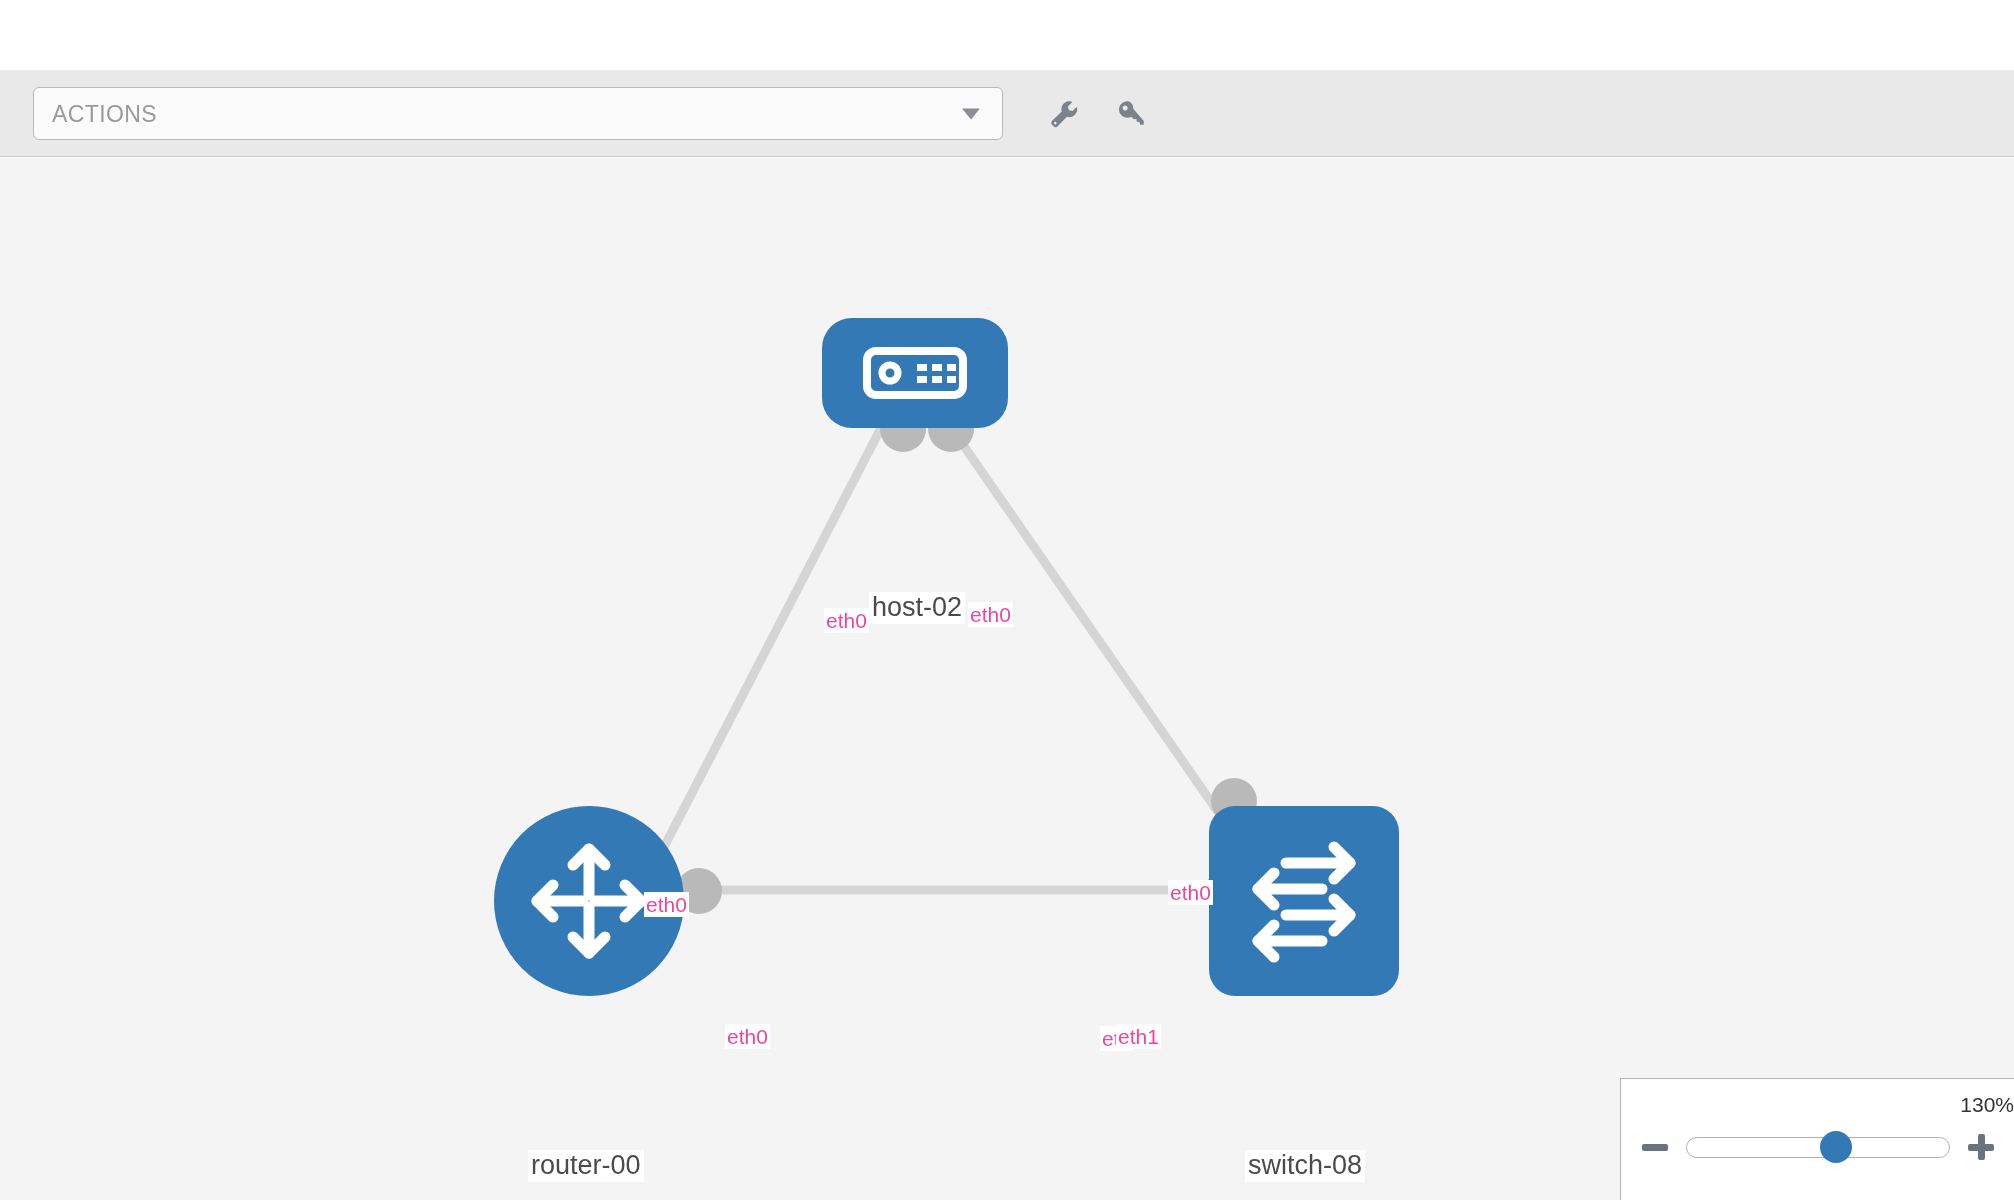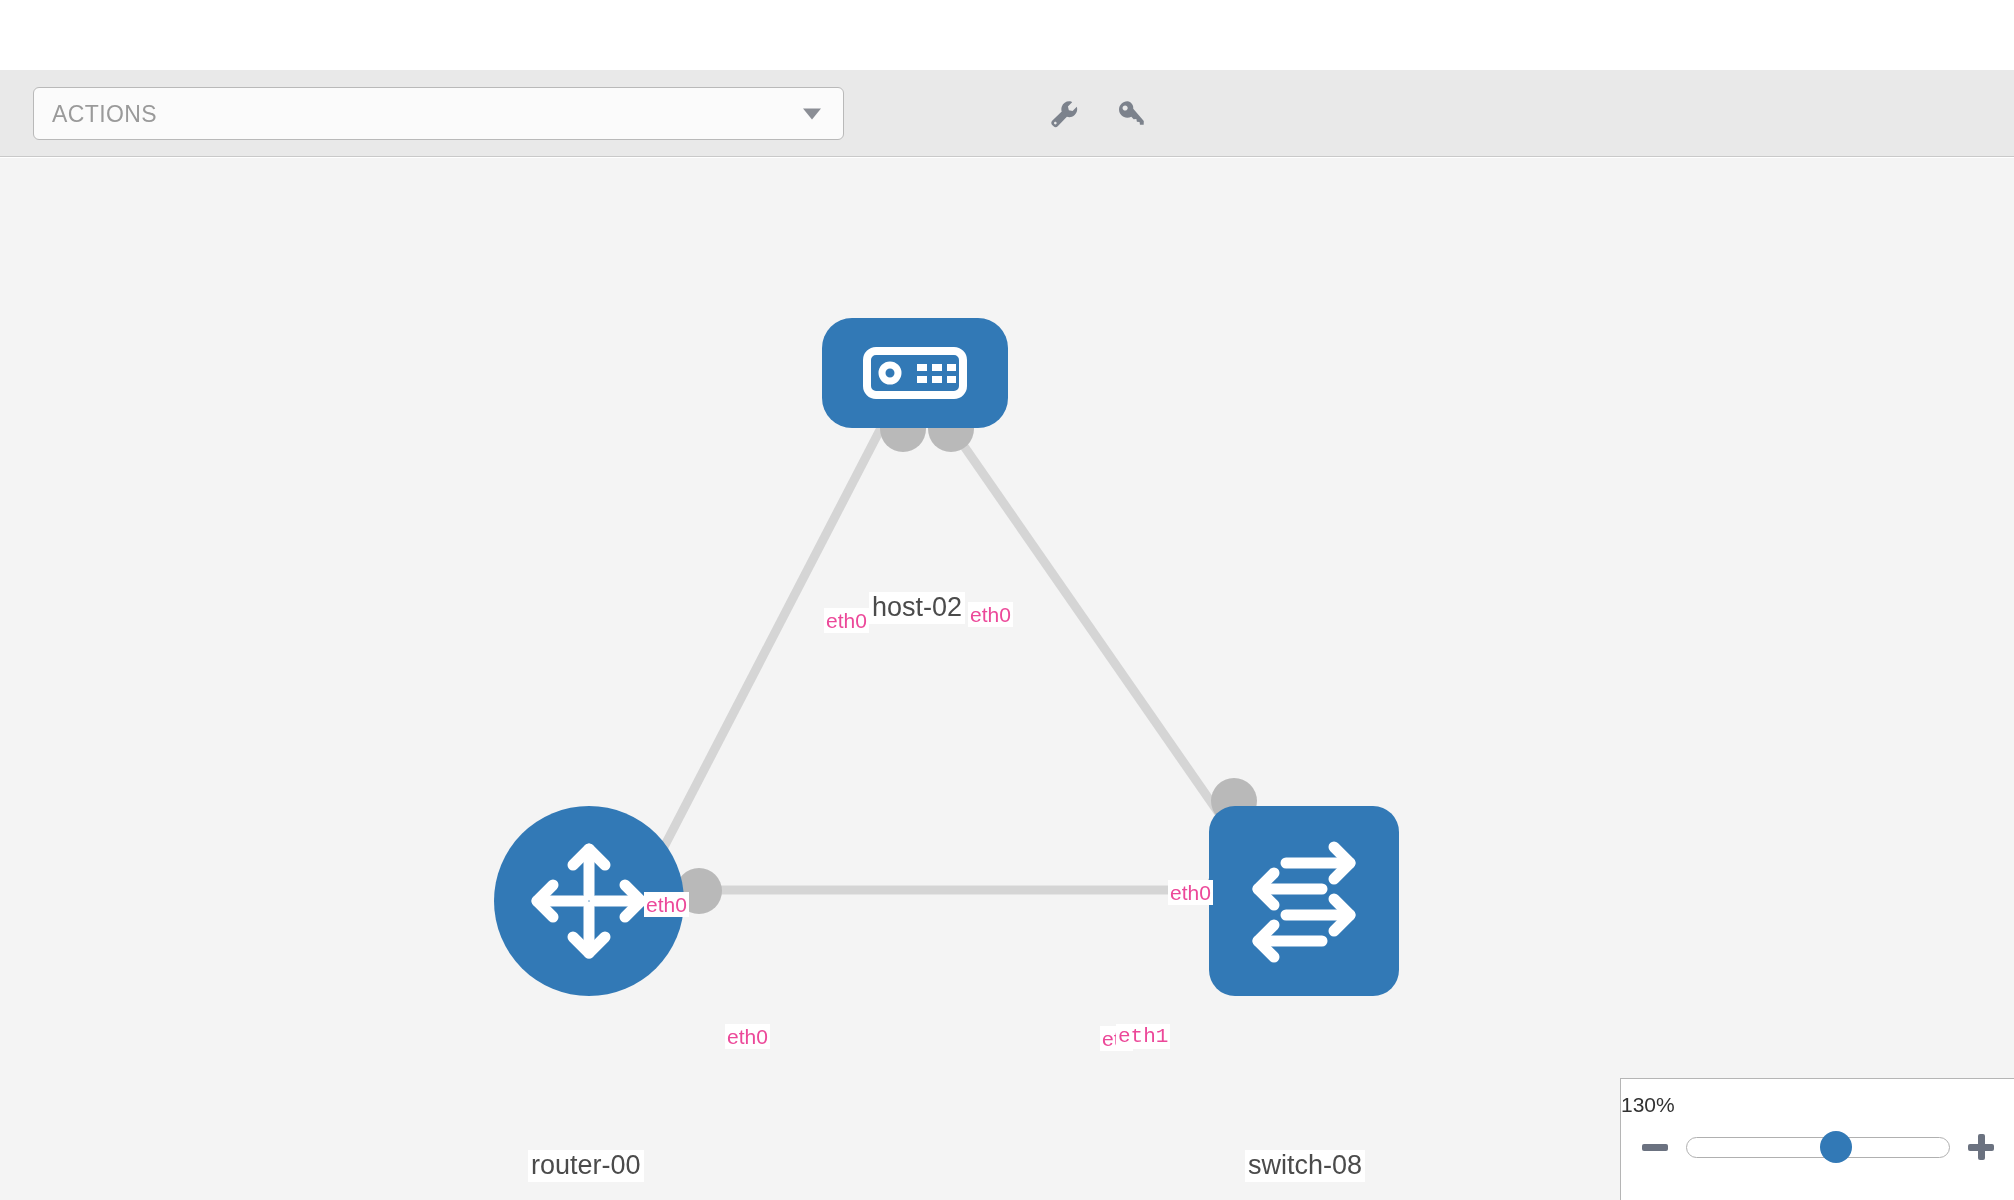--- a/index.html
+++ b/index.html
@@ -71,21 +71,21 @@
     border-bottom: 1px solid #c9c9c9;
   }
   .field {
     position: absolute;
     top: 17px;
     height: 53px;
     background: #fbfbfb;
     border: 1px solid #b9b9b9;
     border-radius: 6px;
   }
-  .field-actions { left: 33px; width: 811px; }
+  .field-actions { left: 33px; width: 970px; }
   .field-search  { left: 1180px; width: 790px; }
   .field-text {
     position: absolute;
     left: 18px;
     top: 50%;
     transform: translateY(-50%);
     font-size: 23px;
     color: #9a9a9a;
     letter-spacing: 0.4px;
     white-space: nowrap;
@@ -190,21 +190,21 @@
     height: 122px;
     background: #ffffff;
     border: 1px solid #b5b5b5;
     border-right: none;
     border-bottom: none;
   }
   .zoom-value {
     position: absolute;
     top: 14px;
     left: 0; right: 0;
-    text-align: left;
+    text-align: right;
     font-size: 21px;
     color: #333333;
   }
   .zoom-row {
     position: absolute;
     top: 48px;
     left: 0; right: 0;
     height: 40px;
     display: flex;
     align-items: center;
@@ -346,21 +346,21 @@
     <div class="node-label" style="left:869px; top:434px;">host-02</div>
     <div class="node-label" style="left:528px; top:992px;">router-00</div>
     <div class="node-label" style="left:1245px; top:992px;">switch-08</div>
 
     <div class="iface-label" style="left:824px; top:450px;">eth0</div>
     <div class="iface-label" style="left:968px; top:444px;">eth0</div>
     <div class="iface-label" style="left:644px; top:734px;">eth0</div>
     <div class="iface-label" style="left:1168px; top:722px;">eth0</div>
     <div class="iface-label" style="left:725px; top:866px;">eth0</div>
     <div class="iface-label" style="left:1100px; top:868px;">eth</div>
-    <div class="iface-label" style="left:1116px; top:866px;font-family:Liberation Mono, monospace;">eth1</div>
+    <div class="iface-label" style="left:1116px; top:866px;">eth1</div>
 
   </div>
 
   <div class="zoom-panel">
     <div class="zoom-value">130%</div>
     <div class="zoom-row">
       <div class="zoom-minus" title="Zoom out"></div>
       <div class="zoom-track">
         <div class="zoom-thumb" style="left: 57%;"></div>
       </div>

